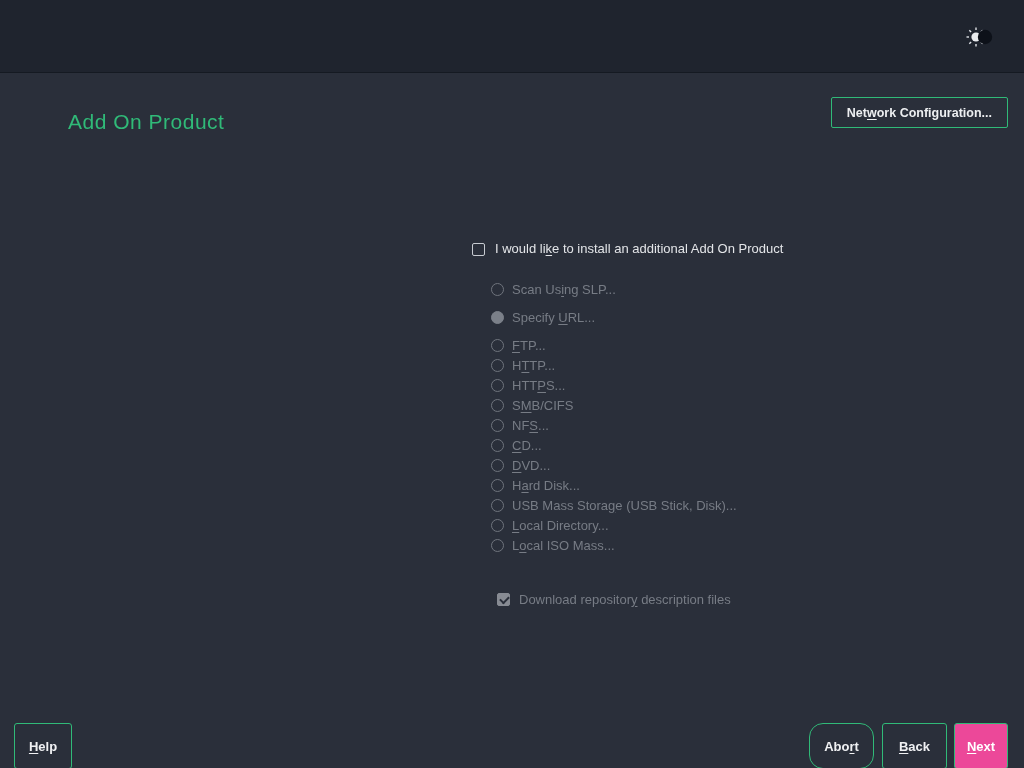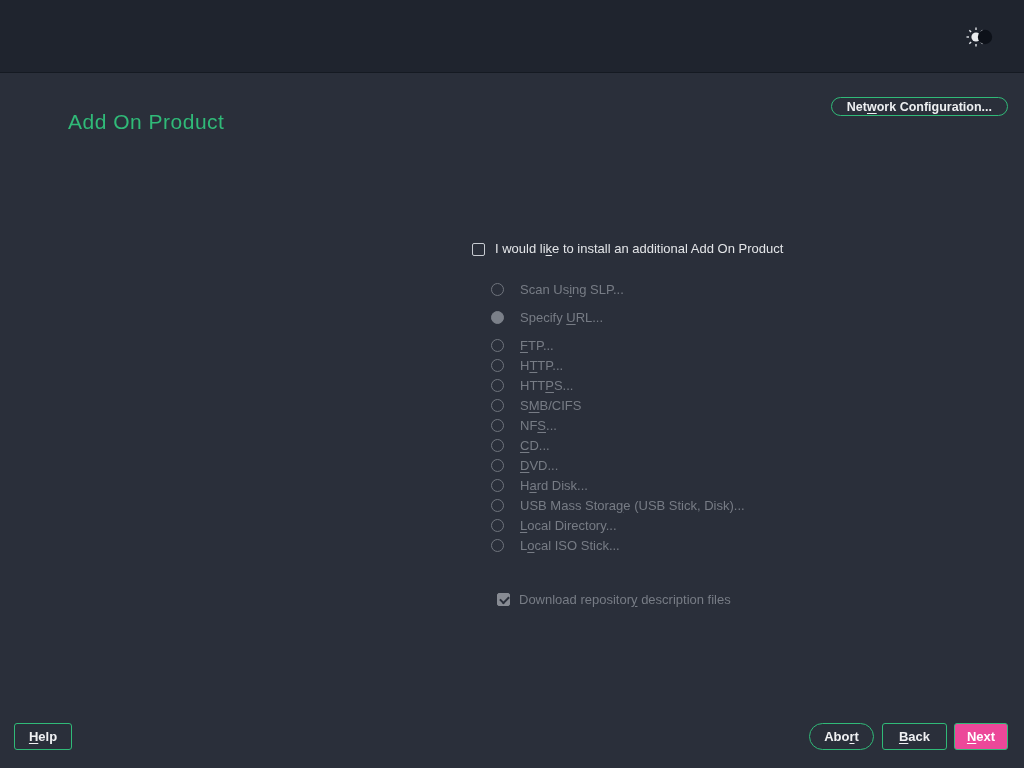--- a/index.html
+++ b/index.html
@@ -22,22 +22,22 @@
     font-weight:400;
   }
   .theme-toggle { position:absolute; right:26px; top:25px; width:32px; height:24px; cursor:pointer; }
 
   
   .page-title {
     position:absolute; left:68px; top:110px;
     font-size:21px; font-weight:400; color:#30ba78; letter-spacing:0.5px;
   }
   .netcfg-btn {
-    position:absolute; right:16px; top:97px; height:19px; padding:0 15px;
-    background:transparent; border:1px solid #30ba78; border-radius:10px;
+    position:absolute; right:16px; top:97px; height:31px; padding:0 15px;
+    background:transparent; border:1px solid #30ba78; border-radius:2px;
     color:#edeff1; font-weight:bold; font-size:12.5px;
     font-family:"Liberation Sans", sans-serif; cursor:pointer;
   }
 
   
   .u { text-decoration:underline; text-underline-offset:2px; }
 
   .addon-row {
     position:absolute; left:472px; top:240px; height:16px;
     display:flex; align-items:flex-end; gap:10px;
@@ -51,38 +51,38 @@
     border-color:#878b93; background:#878b93; position:relative;
   }
   .checkbox.checked-disabled::after {
     content:""; position:absolute; left:2px; top:2.5px; width:7px; height:4px;
     border-left:2px solid #2a2f3a; border-bottom:2px solid #2a2f3a;
     transform:rotate(-45deg);
   }
 
   .src-row {
     position:absolute; left:491px; height:20px;
-    display:flex; align-items:center; gap:16px;
+    display:flex; align-items:center; gap:8px;
     font-size:13px; color:#777c85; cursor:default;
   }
   .radio {
     width:13px; height:13px; flex:0 0 13px; border-radius:50%;
     border:1.5px solid #6f747d; background:transparent;
   }
   .radio.selected { background:#7b8089; border-color:#7b8089; }
 
   .dl-row {
     position:absolute; left:497px; top:592px; height:14px;
     display:flex; align-items:center; gap:9px;
     color:#777c85; font-size:13px; cursor:default;
   }
 
   
   .btn {
-    position:absolute; top:723px; height:27px;
+    position:absolute; top:723px; height:46px;
     background:transparent; border:1px solid #30ba78; border-radius:3px;
     color:#f0f1f3; font-weight:bold; font-size:13px;
     font-family:"Liberation Sans", sans-serif; cursor:pointer;
   }
   .btn-help  { left:14px;  width:58px; }
   .btn-abort { left:809px; width:65px;border-radius:14px; }
   .btn-back  { left:882px; width:65px;text-align:center; }
   .btn-next  { left:954px; width:54px; background:#ec4899; border-color:#30ba78; color:#ffffff; }
 </style>
 </head>
@@ -162,21 +162,21 @@
 <div class="src-row" style="top:495px">
   <span class="radio"></span>
   <span><span>USB Mass Stora</span><span class="u">g</span><span>e (USB Stick, Disk)...</span></span>
 </div>
 <div class="src-row" style="top:515px">
   <span class="radio"></span>
   <span><span></span><span class="u">L</span><span>ocal Directory...</span></span>
 </div>
 <div class="src-row" style="top:535px">
   <span class="radio"></span>
-  <span><span>L</span><span class="u">o</span><span>cal ISO Stick...</span></span>
+  <span><span>L</span><span class="u">o</span><span>cal ISO Mass...</span></span>
 </div>
 
 <div class="dl-row">
   <span class="checkbox checked-disabled"></span>
   <span><span>Download repositor</span><span class="u">y</span><span> description files</span></span>
 </div>
 
 <button class="btn btn-help">
   <span></span><span class="u">H</span><span>elp</span>
 </button>

